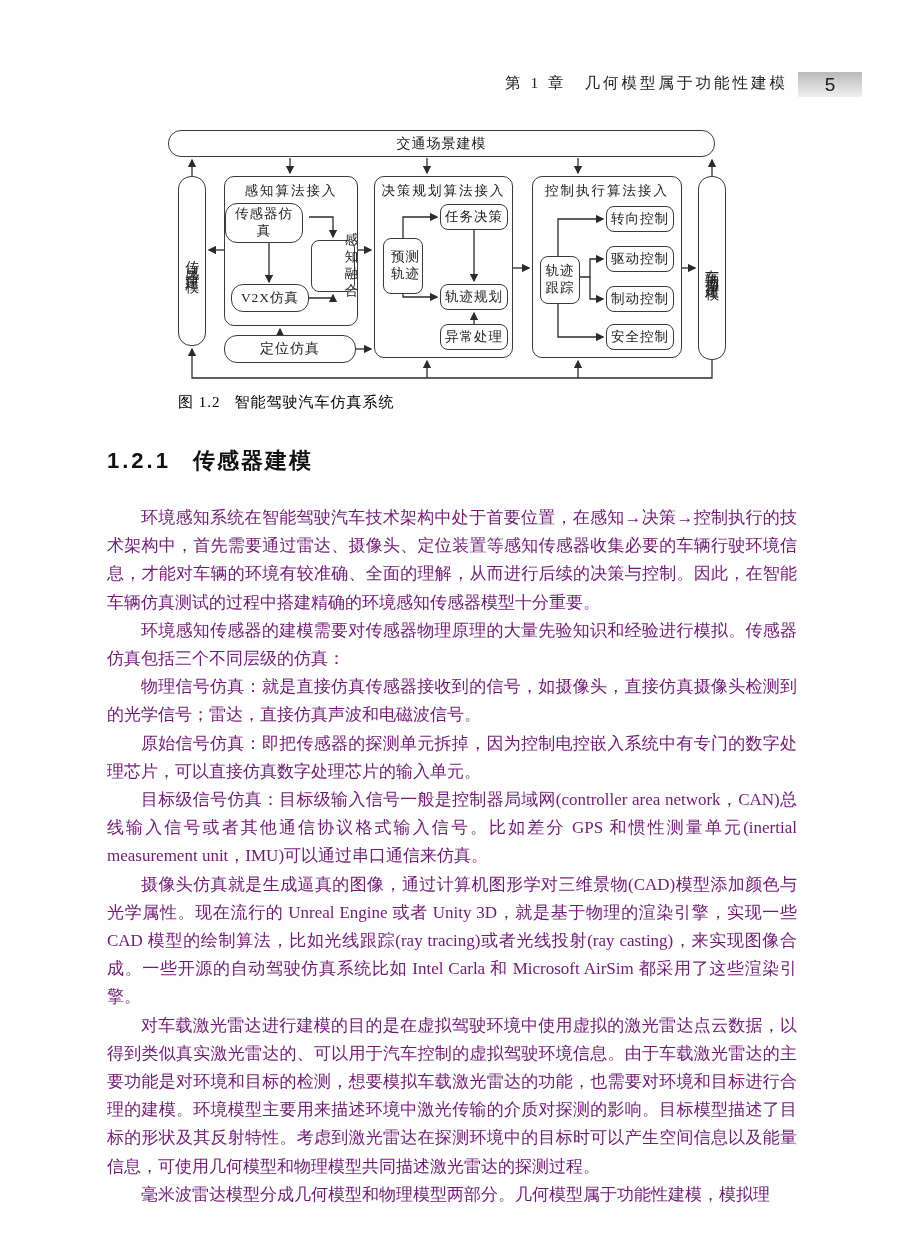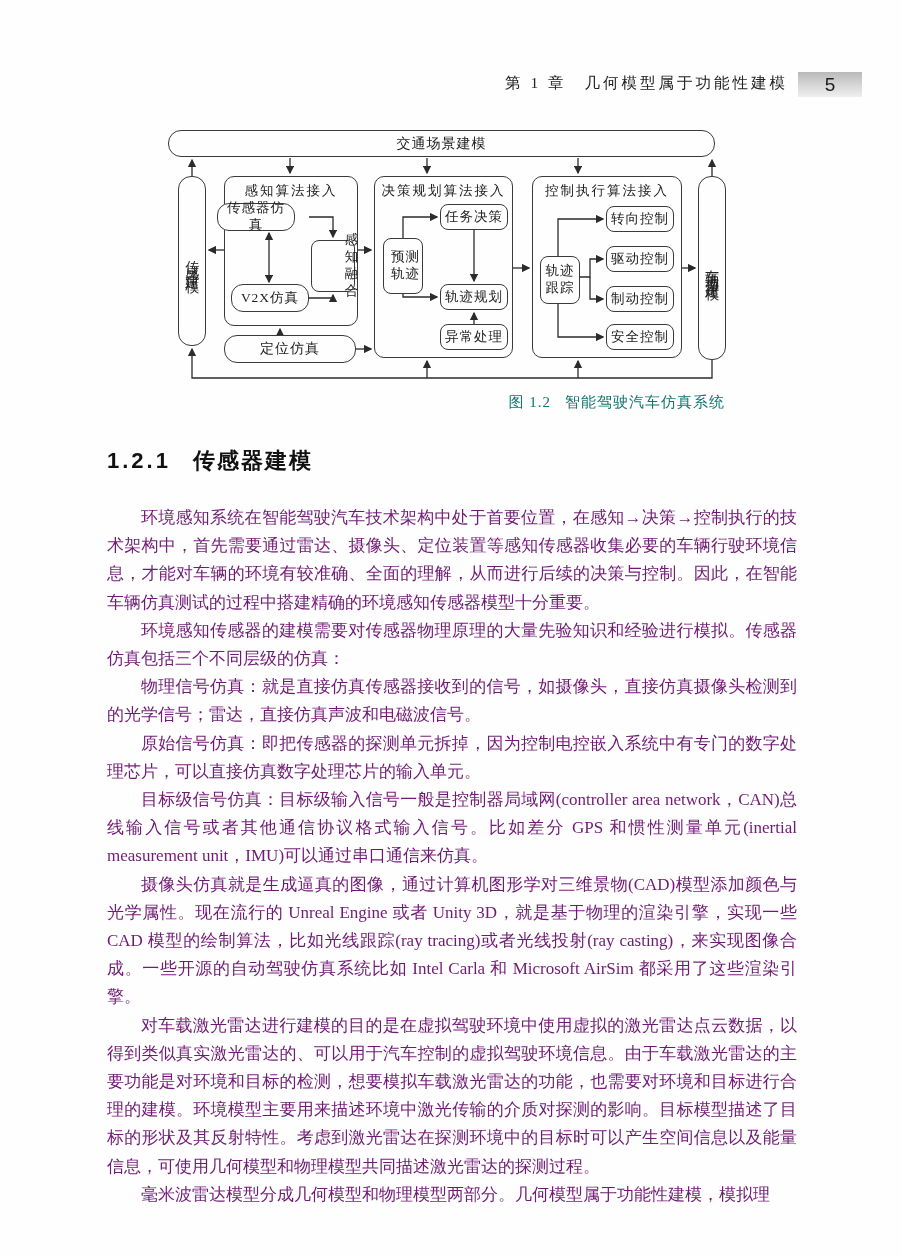--- a/index.html
+++ b/index.html
@@ -42,21 +42,21 @@
     line-height:1.25; letter-spacing:1px;
   }
   .fnode.pill  { border-radius:13px; }
   .fnode.small { border-radius:8px; font-size:13.5px; padding:0 2px; }
   .fnode.vert  {
     border-radius:13px; writing-mode:vertical-rl; text-orientation:upright;
     letter-spacing:5px; font-size:14px;
   }
   .figure-caption {
     position:absolute; top:393px; left:178px; width:547px;
-    text-align:right; font-size:15px; color:#0f766e; letter-spacing:1px;
+    text-align:left; font-size:15px; color:#000000; letter-spacing:1px;
   }
   .figure-caption .cap-label { margin-right:14px; }
 
   
   .section-heading {
     position:absolute; top:446px; left:107px; margin:0;
     font-family:"Liberation Sans", sans-serif; font-weight:bold;
     font-size:22px; color:#111; letter-spacing:2px;
   }
   .section-heading .sec-num { margin-right:22px; letter-spacing:3px; }
@@ -114,21 +114,21 @@
       </g>
     </svg>
 
     <div class="fnode pill" style="left:168px;top:130px;width:547px;height:27px;">交通场景建模</div>
 
     <div class="fnode vert" style="left:178px;top:176px;width:28px;height:170px;">传感器建模</div>
 
     <div class="fmodule" style="left:224px;top:176px;width:134px;height:150px;">
       <span class="mtitle">感知算法接入</span>
     </div>
-    <div class="fnode small" style="left:217px;top:203px;width:78px;height:28px;border-radius:12px;">传感器仿真</div>
+    <div class="fnode small" style="left:225px;top:203px;width:78px;height:40px;border-radius:12px;">传感器仿真</div>
     <div class="fnode small" style="left:311px;top:240px;width:44px;height:52px;padding-left:40px;">感知融合</div>
     <div class="fnode small" style="left:231px;top:284px;width:78px;height:28px;border-radius:12px;">V2X仿真</div>
 
     <div class="fnode pill" style="left:224px;top:335px;width:132px;height:28px;">定位仿真</div>
 
     <div class="fmodule" style="left:374px;top:176px;width:139px;height:182px;">
       <span class="mtitle">决策规划算法接入</span>
     </div>
     <div class="fnode small" style="left:440px;top:204px;width:68px;height:26px;">任务决策</div>
     <div class="fnode small" style="left:383px;top:238px;width:40px;height:56px;text-align:right;">预测轨迹</div>

